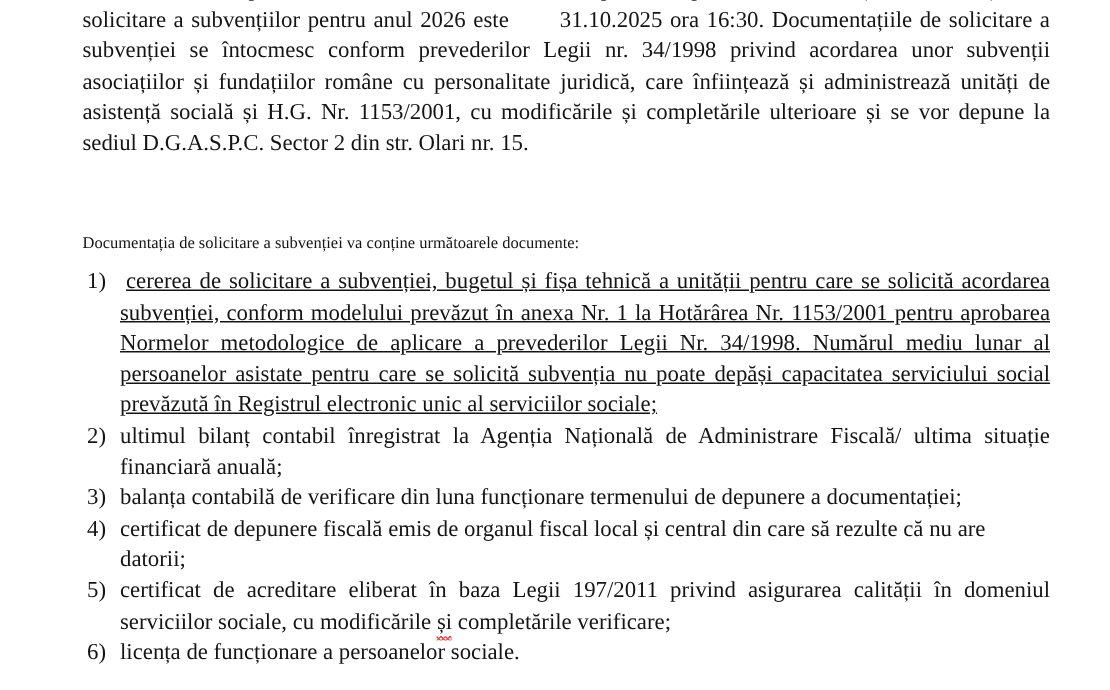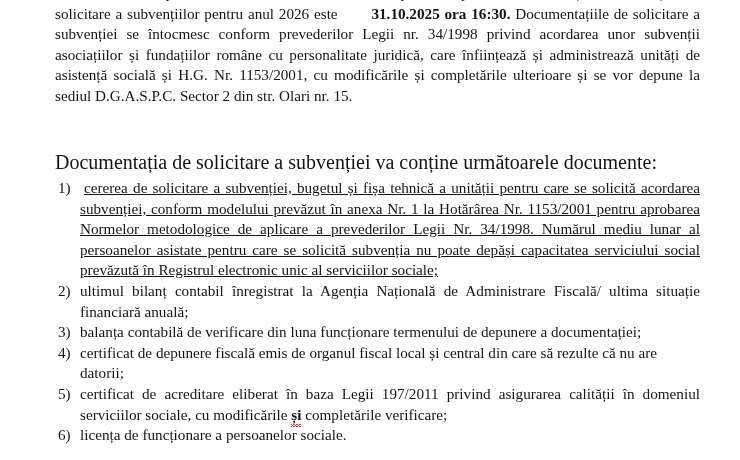--- a/index.html
+++ b/index.html
@@ -34,32 +34,32 @@
   .body-para {
     margin: 0;
     padding: 0 40px 0 55px;
     font-size: 15.2px;
     line-height: 20.6px;
     text-align: justify;
     text-justify: inter-word;
     hyphens: none;
   }
   b, .bold {
-    font-weight: bold;
+    font-weight: normal;
     margin-left: 29px;
   }
 
   
   .intro {
     position: absolute;
     left: 55px;
     top: 152px;
     width: 645px;
     margin: 0;
-    font-size: 20px;
+    font-size: 11px;
     line-height: 20.6px;
     text-align: left;
   }
 
   
   .doc-list {
     position: absolute;
     left: 0;
     top: 178px;
     width: 740px;
@@ -94,21 +94,20 @@
     text-decoration: underline;
   }
   .item-text {
     display: inline;
   }
 
   
   .spellerror {
     position: relative;
     display: inline-block;
-    font-weight: bold;
   }
   .spellerror::after {
     content: "";
     position: absolute;
     left: 0;
     right: 0;
     bottom: -2px;
     height: 3px;
     background-image:
       linear-gradient(45deg, transparent 40%, #c8282d 40%, #c8282d 60%, transparent 60%),

